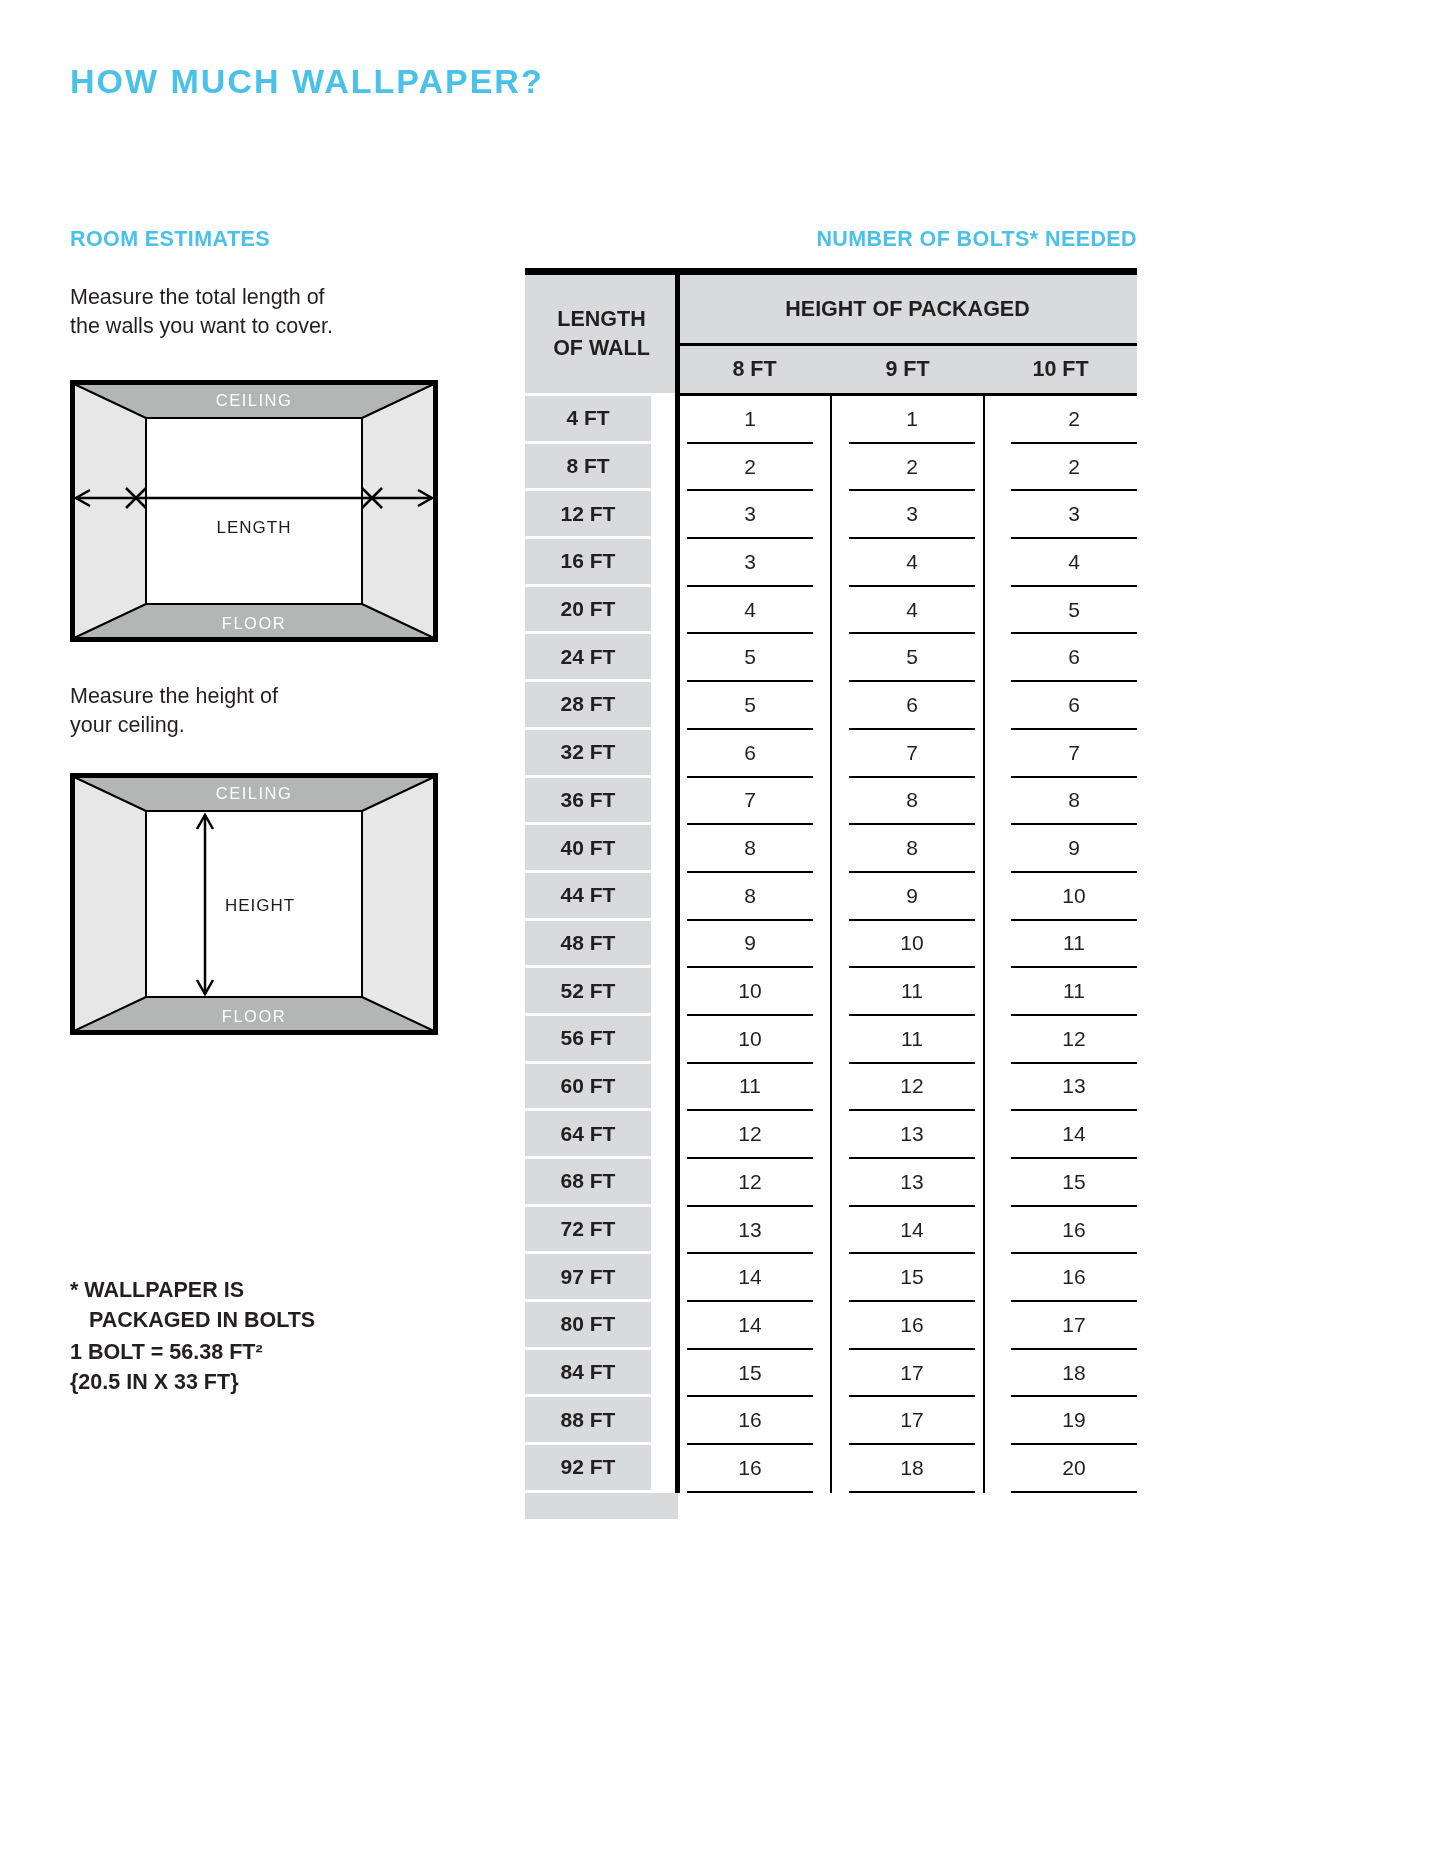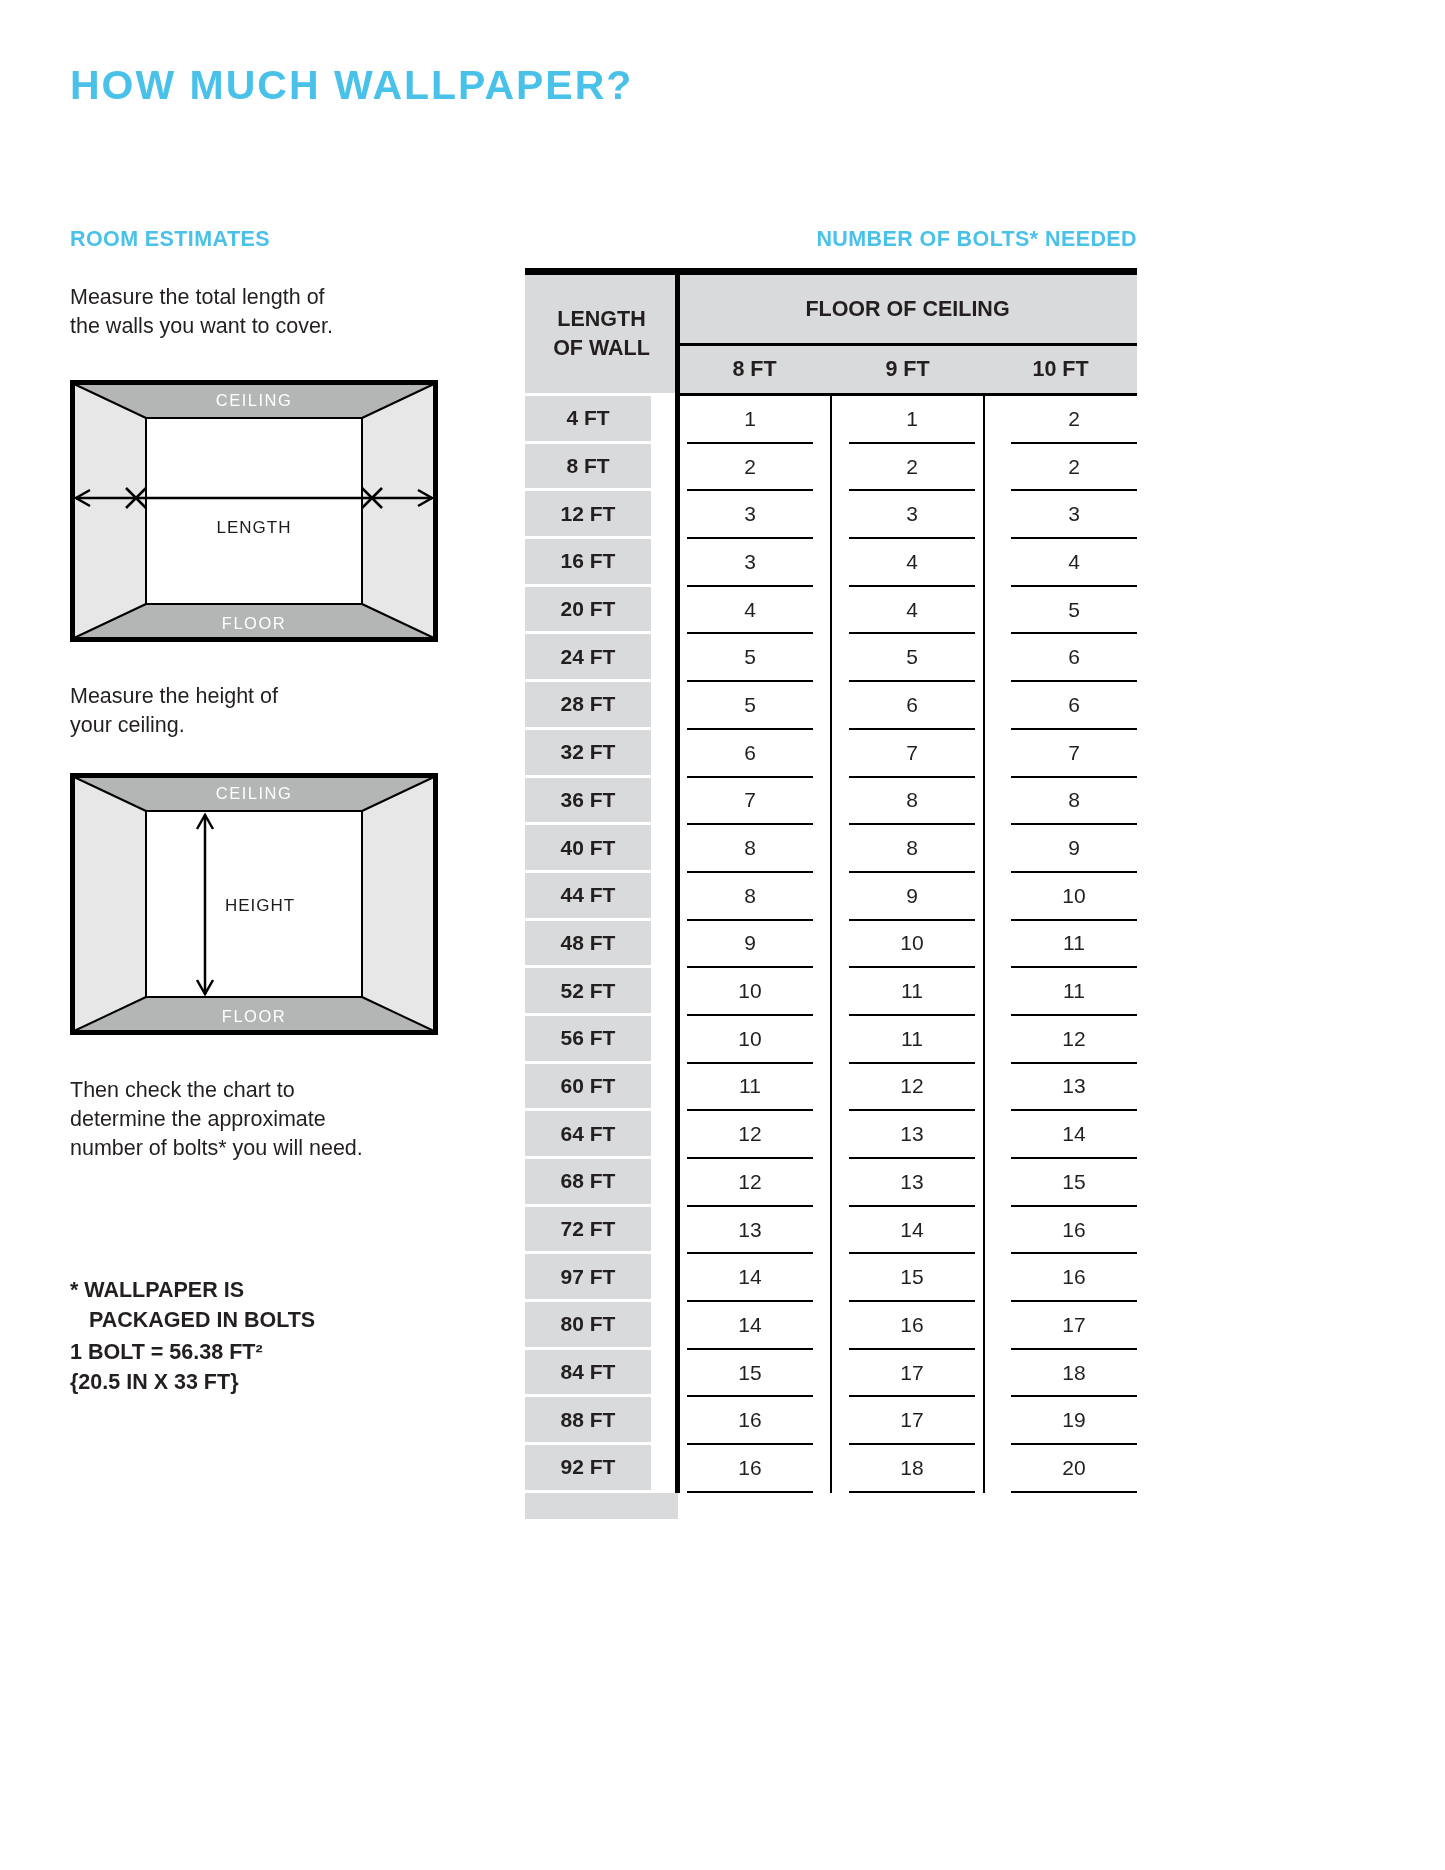--- a/index.html
+++ b/index.html
@@ -1,21 +1,21 @@
 <!DOCTYPE html>
 <html><head>
 <meta charset="utf-8">
 <style>
   * { margin:0; padding:0; box-sizing:border-box; }
   html,body { background:#ffffff; }
   body { font-family:"Liberation Sans", sans-serif; color:#231f20; }
   .page { position:relative; width:1445px; height:1870px; background:#fff; overflow:hidden; }
   .abs { position:absolute; }
 
-  .title { font-size:41px; font-weight:bold; color:#49c1e8; letter-spacing:2px; }
+  .title { font-size:34px; font-weight:bold; color:#49c1e8; letter-spacing:2px; }
   .section-heading { font-size:21.5px; font-weight:bold; color:#49c1e8; letter-spacing:0.4px; }
   .body-text { font-size:21.5px; line-height:1.35; white-space:pre-line; }
   .bold-text { font-size:21.5px; font-weight:bold; line-height:1.38; }
 
   
   .bolt-table { position:absolute; left:525px; top:268px; width:612px; border-top:7px solid #000; }
   .thead { display:flex; }
   .th-length { width:153px; height:121px; background:#d9dadb; display:flex; align-items:center; justify-content:center;
                text-align:center; font-weight:bold; font-size:21.5px; line-height:1.35; border-bottom:3px solid #fff; white-space:pre-line; }
   .th-right { width:459px; }
@@ -96,40 +96,37 @@
     <g stroke="#000" stroke-width="2.5" fill="none">
       <line x1="135" y1="42" x2="135" y2="221"></line>
       <polyline points="127,56 135,42 143,56"></polyline>
       <polyline points="127,207 135,221 143,207"></polyline>
     </g>
     <text x="184" y="26" text-anchor="middle" class="svg-label-white">CEILING</text>
     <text x="184" y="249" text-anchor="middle" class="svg-label-white">FLOOR</text>
     <text x="155" y="138" text-anchor="start" class="svg-label-dark">HEIGHT</text>
   </svg>
 
-  <div class="abs body-text" style="left:70px; top:1076px;">Then check the chart to
-determine the approximate
-number of bolts* you will need.</div>
 
   <div class="abs bold-text" style="left:70px; top:1276px;">
     <div>* WALLPAPER IS</div>
     <div class="indent">PACKAGED IN BOLTS</div>
   </div>
 
   <div class="abs bold-text" style="left:70px; top:1338px;">
     <div>1 BOLT = 56.38 FT²</div>
     <div>{20.5 IN X 33 FT}</div>
   </div>
 
   <div class="bolt-table">
     <div class="thead">
       <div class="th-length">LENGTH
 OF WALL</div>
       <div class="th-right">
-        <div class="th-group">FLOOR OF CEILING</div>
+        <div class="th-group">HEIGHT OF PACKAGED</div>
         <div class="hdiv"></div>
         <div class="th-sub">
           <div class="hcell">8 FT</div>
           <div class="hcell">9 FT</div>
           <div class="hcell">10 FT</div>
         </div>
         <div class="hdiv"></div>
       </div>
     </div>
     <div>

